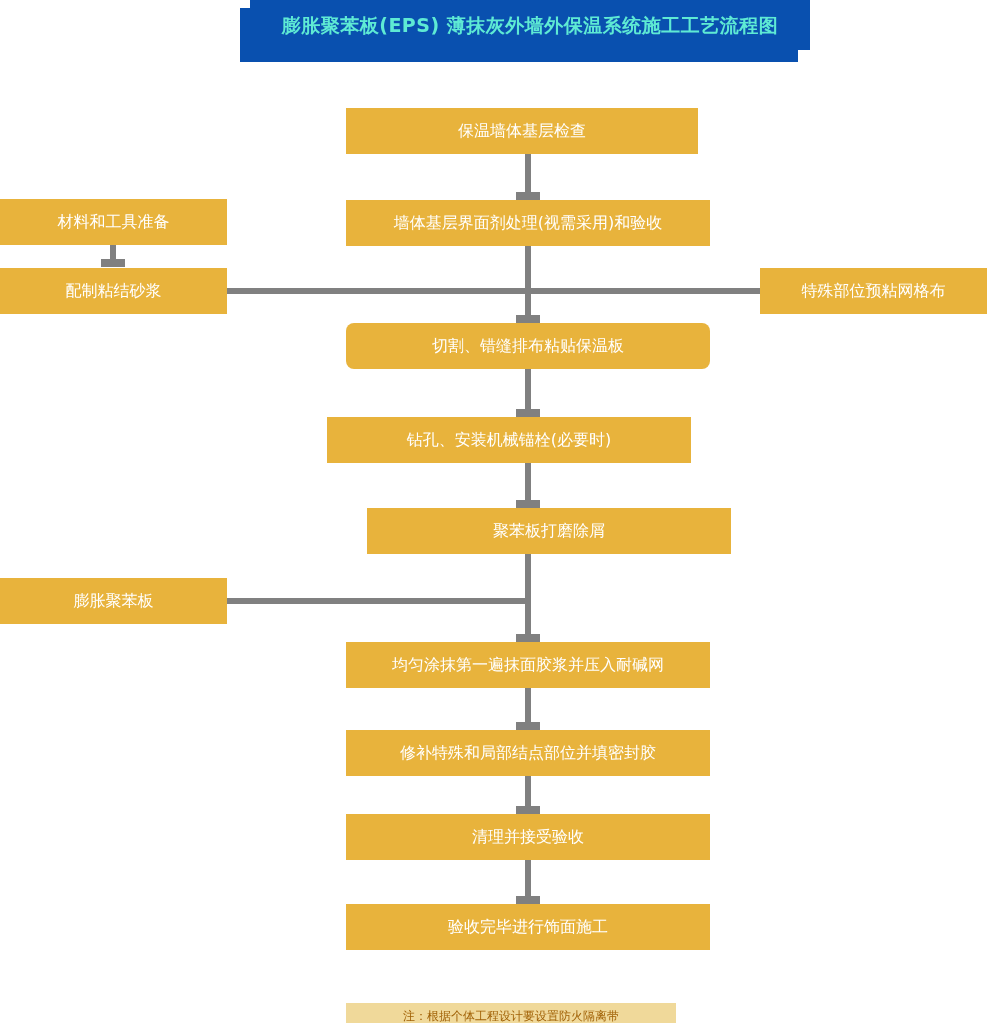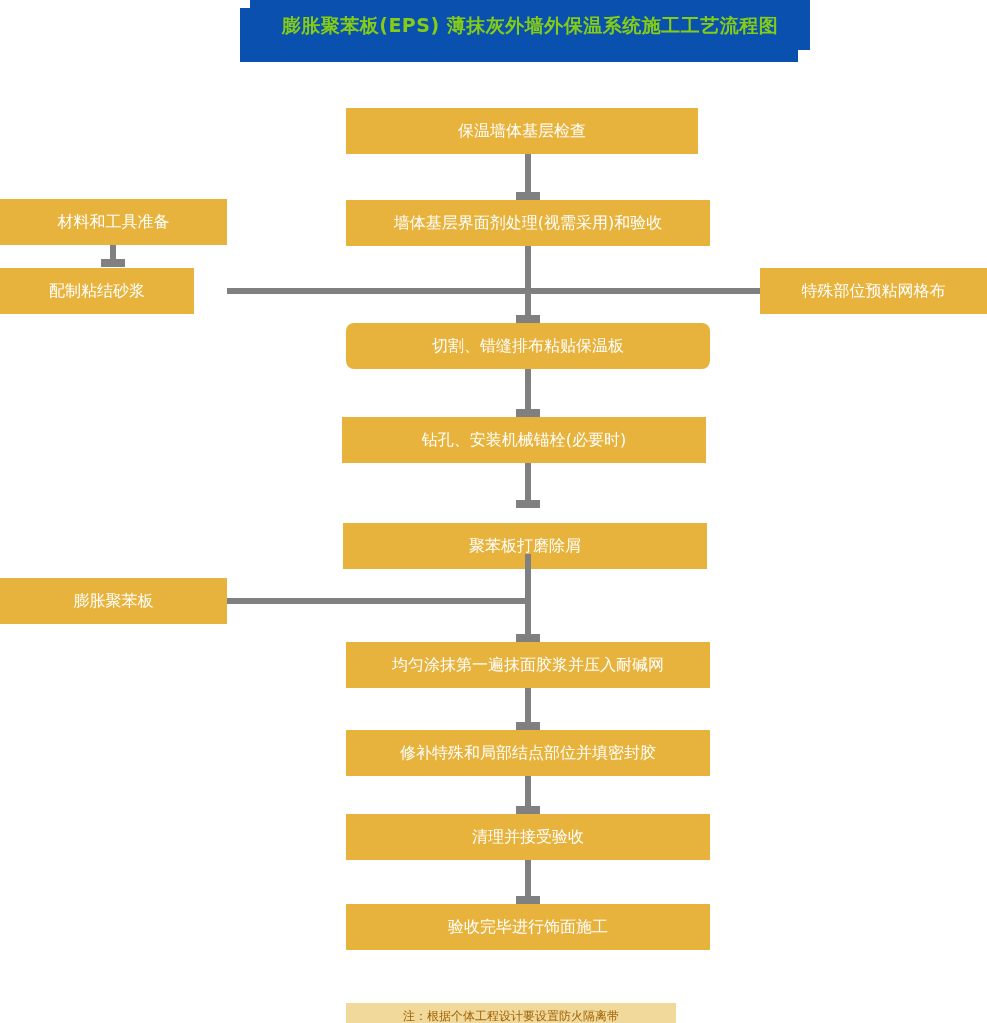--- a/index.html
+++ b/index.html
@@ -38,21 +38,21 @@
     left: 250px;
     top: 0px;
     width: 560px;
     height: 50px;
     background: #0950AF;
     display: flex;
     align-items: center;
     justify-content: center;
   }
   .title-text {
-    color: #84cc16;
+    color: #5eead4;
     font-size: 19px;
     font-weight: bold;
     letter-spacing: 0.5px;
     white-space: nowrap;
     line-height: 1;
   }
 
   
   .box {
     position: absolute;
@@ -119,25 +119,25 @@
   </div>
 
   <div class="box" style="left:346px; top:200px; width:364px; height:46px;">
     <span class="box-label">墙体基层界面剂处理(视需采用)和验收</span>
   </div>
 
   <div class="box" style="left:346px; top:323px; width:364px; height:46px;border-radius:8px;">
     <span class="box-label">切割、错缝排布粘贴保温板</span>
   </div>
 
-  <div class="box" style="left:342px; top:417px; width:364px; height:46px;">
+  <div class="box" style="left:327px; top:417px; width:364px; height:46px;">
     <span class="box-label">钻孔、安装机械锚栓(必要时)</span>
   </div>
 
-  <div class="box" style="left:343px; top:508px; width:364px; height:46px;margin-top:15px;">
+  <div class="box" style="left:367px; top:508px; width:364px; height:46px;">
     <span class="box-label">聚苯板打磨除屑</span>
   </div>
 
   <div class="box" style="left:346px; top:642px; width:364px; height:46px;">
     <span class="box-label">均匀涂抹第一遍抹面胶浆并压入耐碱网</span>
   </div>
 
   <div class="box" style="left:346px; top:814px; width:364px; height:46px;">
     <span class="box-label">清理并接受验收</span>
   </div>
@@ -147,21 +147,21 @@
   </div>
 
   <div class="box" style="left:0px; top:199px; width:227px; height:46px;">
     <span class="box-label">材料和工具准备</span>
   </div>
 
   <div class="box" style="left:346px; top:904px; width:364px; height:46px;">
     <span class="box-label">验收完毕进行饰面施工</span>
   </div>
 
-  <div class="box" style="left:0px; top:268px; width:194px; height:46px;">
+  <div class="box" style="left:0px; top:268px; width:227px; height:46px;">
     <span class="box-label">配制粘结砂浆</span>
   </div>
 
   <div class="box" style="left:0px; top:578px; width:227px; height:46px;">
     <span class="box-label">膨胀聚苯板</span>
   </div>
 
   <div class="box" style="left:760px; top:268px; width:227px; height:46px;">
     <span class="box-label">特殊部位预粘网格布</span>
   </div>

